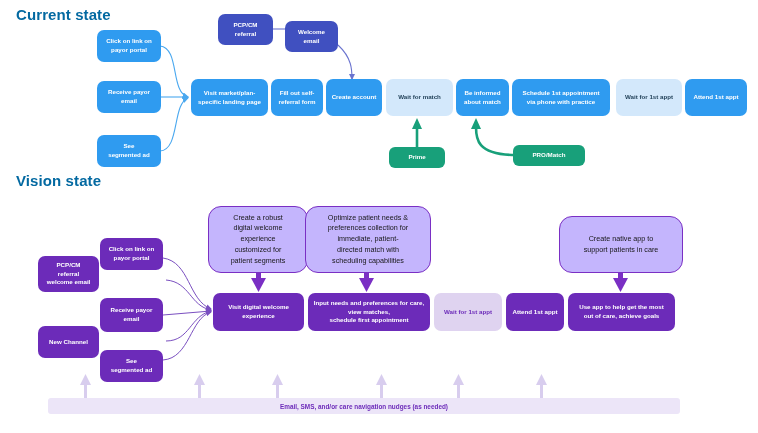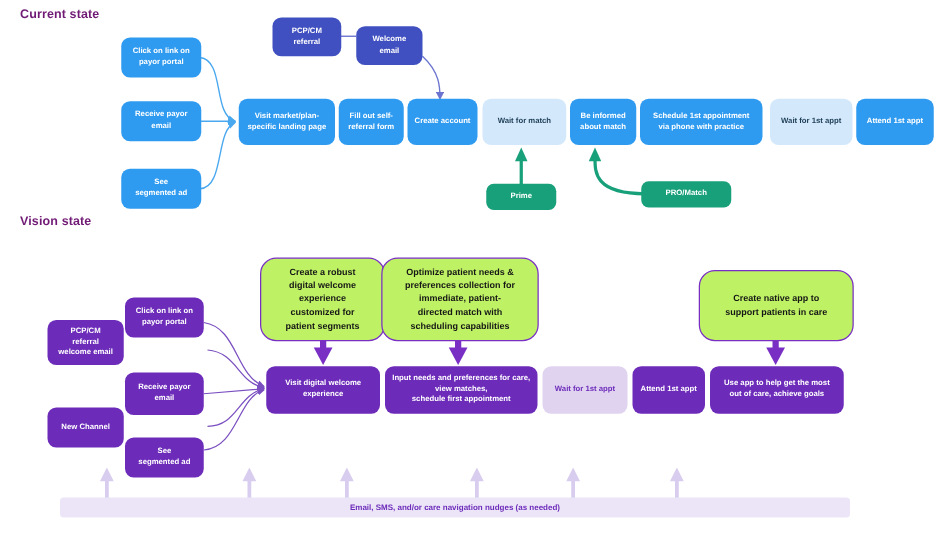--- a/index.html
+++ b/index.html
@@ -5,43 +5,43 @@
   html,body{margin:0;padding:0;background:#ffffff;}
   body{
     width:758px;height:433px;position:relative;overflow:hidden;
     font-family:"Liberation Sans",sans-serif;
     color:#1b1b1b;
   }
   #canvas{position:absolute;inset:0;}
   svg.wires{position:absolute;left:0;top:0;width:758px;height:433px;pointer-events:none;}
 
   .section-title{
-    position:absolute;font-weight:bold;font-size:10px;color:#701a75;
+    position:absolute;font-weight:bold;font-size:15px;color:#0369a1;
     letter-spacing:.1px;
   }
 
   .node{
     position:absolute;box-sizing:border-box;
     display:flex;align-items:center;justify-content:center;text-align:center;
     border-radius:7px;
     font-size:6.2px;font-weight:bold;line-height:1.45;
     padding:2px 3px;
     white-space:pre-line;
   }
   
   .blue        {background:#2f9bf0;color:#ffffff;}
   .blue-pale   {background:#d3e8fb;color:#1d3d55;}
   .indigo      {background:#4050c0;color:#ffffff;}
   .green       {background:#18a07a;color:#ffffff;border-radius:6px;}
   
   .purple      {background:#6c2bb9;color:#ffffff;}
   .purple-pale {background:#dfd3f0;color:#6c2bb9;}
   .callout{
-    background:#bef264;color:#1b1b1b;border:1.6px solid #7a2fc4;border-radius:13px;
-    font-weight:bold;font-size:7.2px;line-height:1.5;color:#161616;
+    background:#c4b5fd;color:#1b1b1b;border:1.6px solid #7a2fc4;border-radius:13px;
+    font-weight:normal;font-size:7.2px;line-height:1.5;color:#161616;
   }
   .nudgebar{
     position:absolute;box-sizing:border-box;background:#ece5f8;border-radius:3px;
     display:flex;align-items:center;justify-content:center;
     font-size:6.4px;font-weight:bold;color:#6c2bb9;
   }
 </style>
 </head>
 <body>
 

